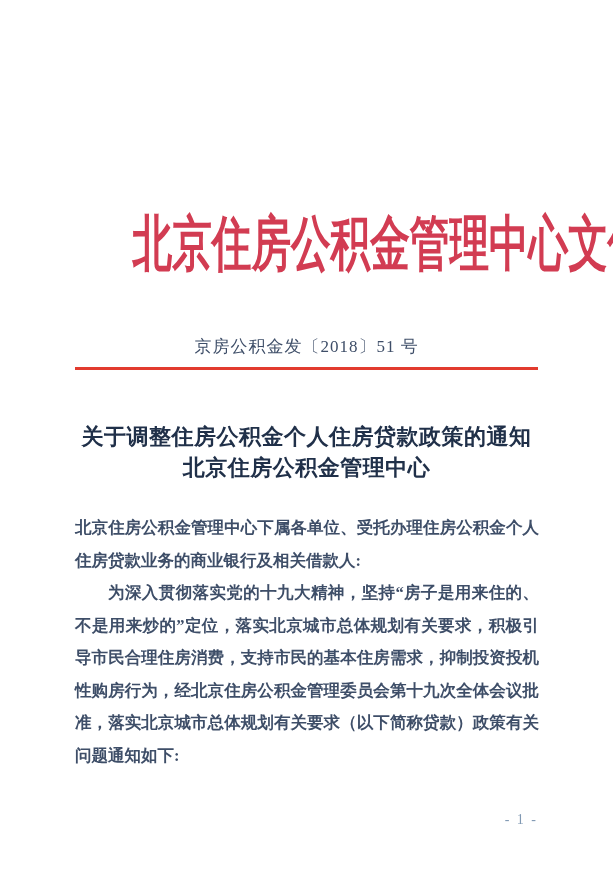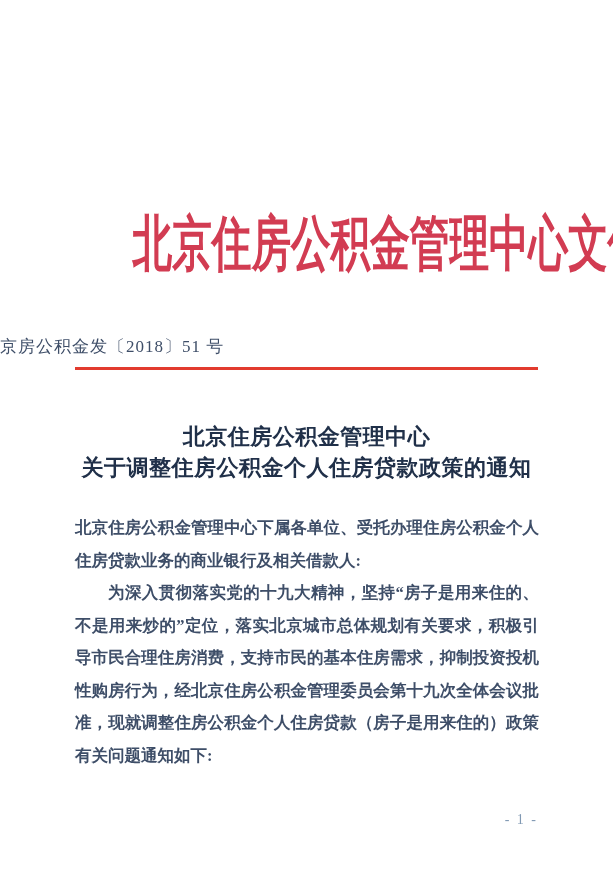--- a/index.html
+++ b/index.html
@@ -34,20 +34,21 @@
     transform: scaleX(0.66);
     transform-origin: center;
     letter-spacing: 0;
   }
   
   .doc-number {
     position: absolute;
     top: 334px;
     left: 0;
     width: 100%;
+    text-align: center;
     font-size: 17px;
     line-height: 26px;
     color: #3e4e68;
     letter-spacing: 1px;
   }
   
   .red-line {
     position: absolute;
     top: 367px;
     left: 75px;
@@ -105,24 +106,24 @@
 
   <div class="org-title">
     <span class="stretch">北京住房公积金管理中心文件</span>
   </div>
 
   <div class="doc-number">京房公积金发〔2018〕51 号</div>
 
   <div class="red-line"></div>
 
   <div class="notice-title">
+    <div>关于调整住房公积金个人住房贷款政策的通知</div>
     <div>北京住房公积金管理中心</div>
-    <div>关于调整住房公积金个人住房贷款政策的通知</div>
   </div>
 
   <div class="body-text">
     <p>北京住房公积金管理中心下属各单位、受托办理住房公积金个人住房贷款业务的商业银行及相关借款人:</p>
-    <p class="indent">为深入贯彻落实党的十九大精神，坚持“房子是用来住的、不是用来炒的”定位，落实北京城市总体规划有关要求，积极引导市民合理住房消费，支持市民的基本住房需求，抑制投资投机性购房行为，经北京住房公积金管理委员会第十九次全体会议批准，现就调整住房公积金个人住房贷款（房子是用来住的）政策有关问题通知如下:</p>
+    <p class="indent">为深入贯彻落实党的十九大精神，坚持“房子是用来住的、不是用来炒的”定位，落实北京城市总体规划有关要求，积极引导市民合理住房消费，支持市民的基本住房需求，抑制投资投机性购房行为，经北京住房公积金管理委员会第十九次全体会议批准，落实北京城市总体规划有关要求（以下简称贷款）政策有关问题通知如下:</p>
   </div>
 
   <div class="page-number">- 1 -</div>
 
 </div>
 
 </body></html>

